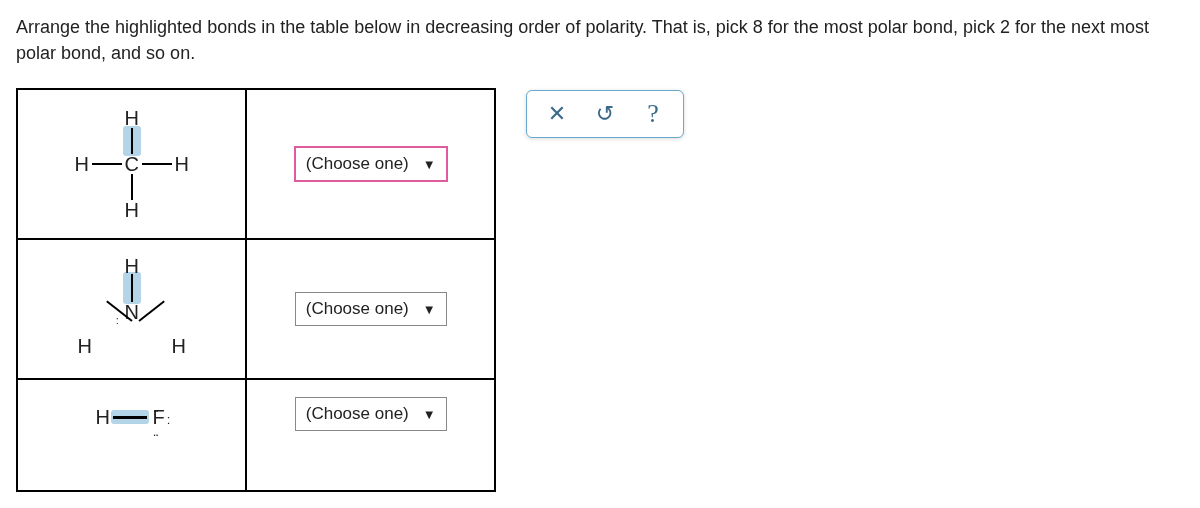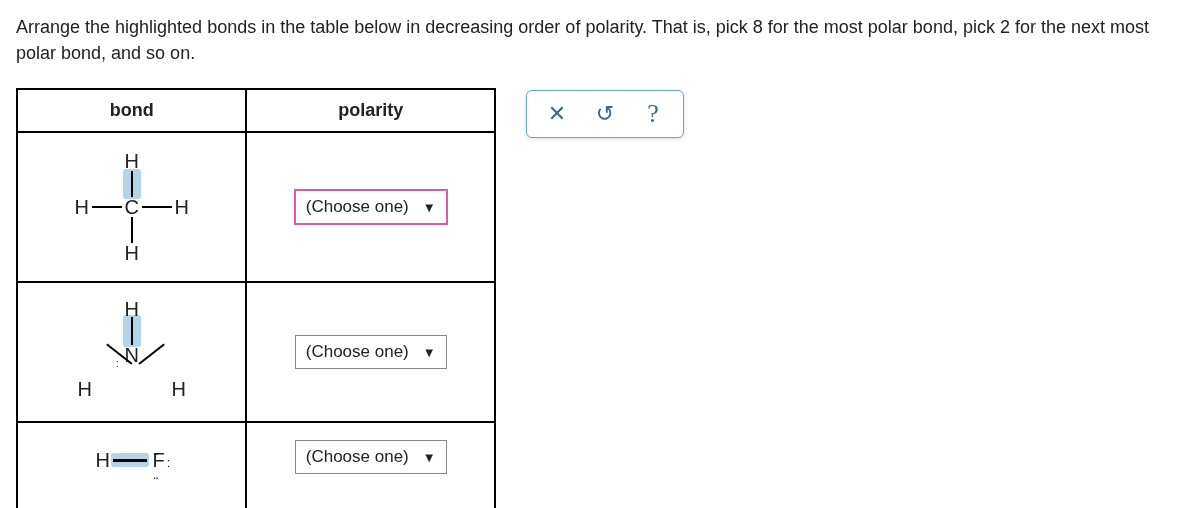--- a/index.html
+++ b/index.html
@@ -128,24 +128,20 @@
 </style>
 </head>
 <body>
 
 <div class="instructions">Arrange the highlighted bonds in the table below in decreasing order of polarity. That is, pick 8 for the most polar bond, pick 2 for the next most polar bond, and so on.</div>
 
 <div class="below-instructions">
 
   <table class="bond-table">
     <tbody>
-        <tr>
-      <th>bond</th>
-      <th>polarity</th>
-    </tr>
 
     <tr>
       <td class="bond-cell">
         <div class="chem ch4">
           <span class="hl hl-box"></span>
           <span class="atom c">C</span>
           <span class="atom ht">H</span>
           <span class="atom hb">H</span>
           <span class="atom hlft">H</span>
           <span class="atom hr">H</span>

